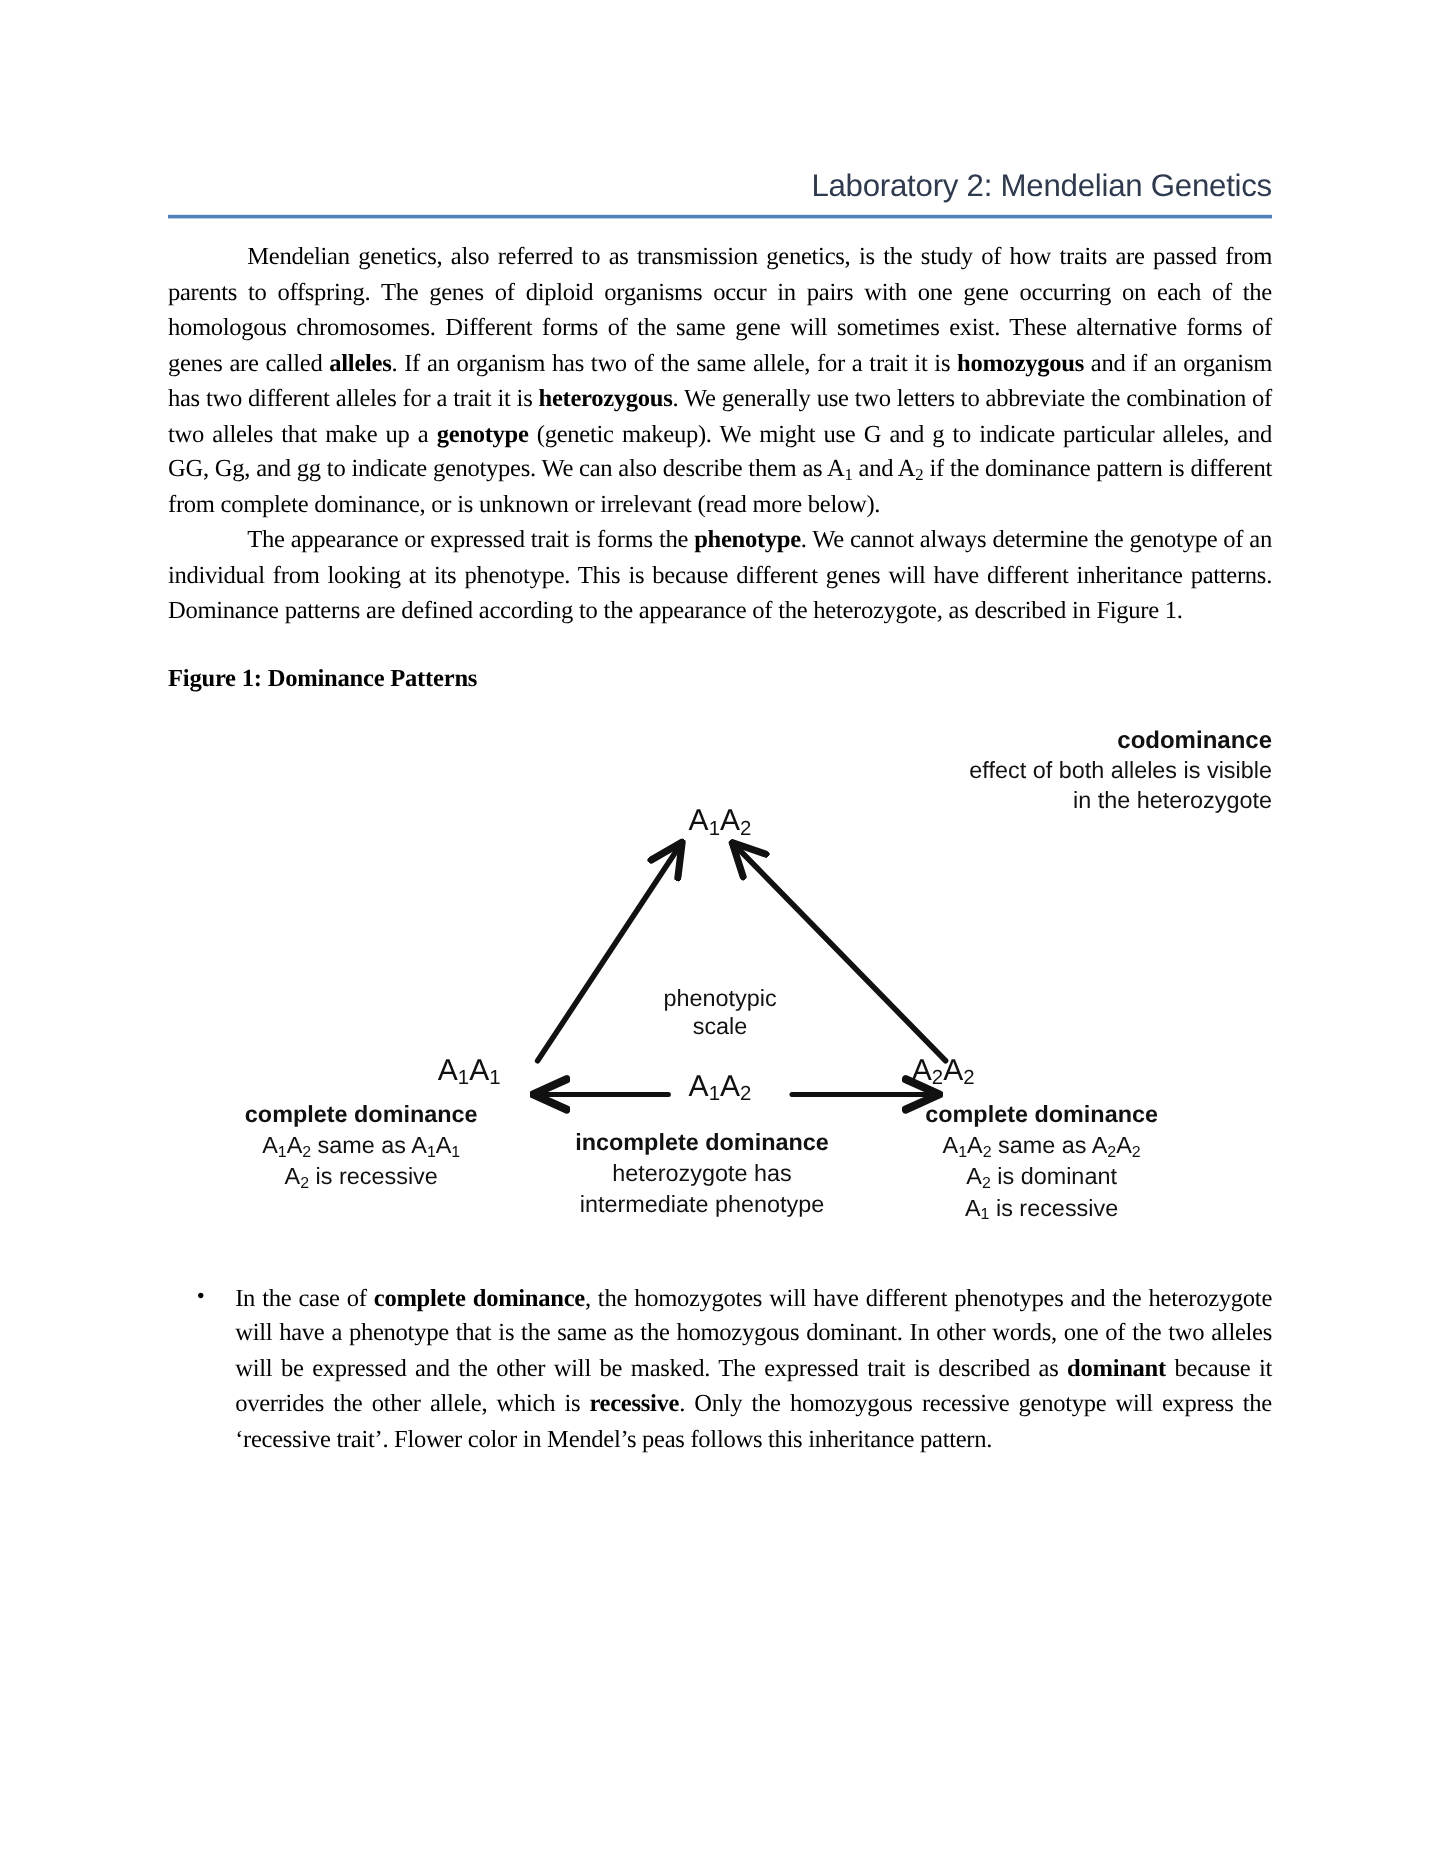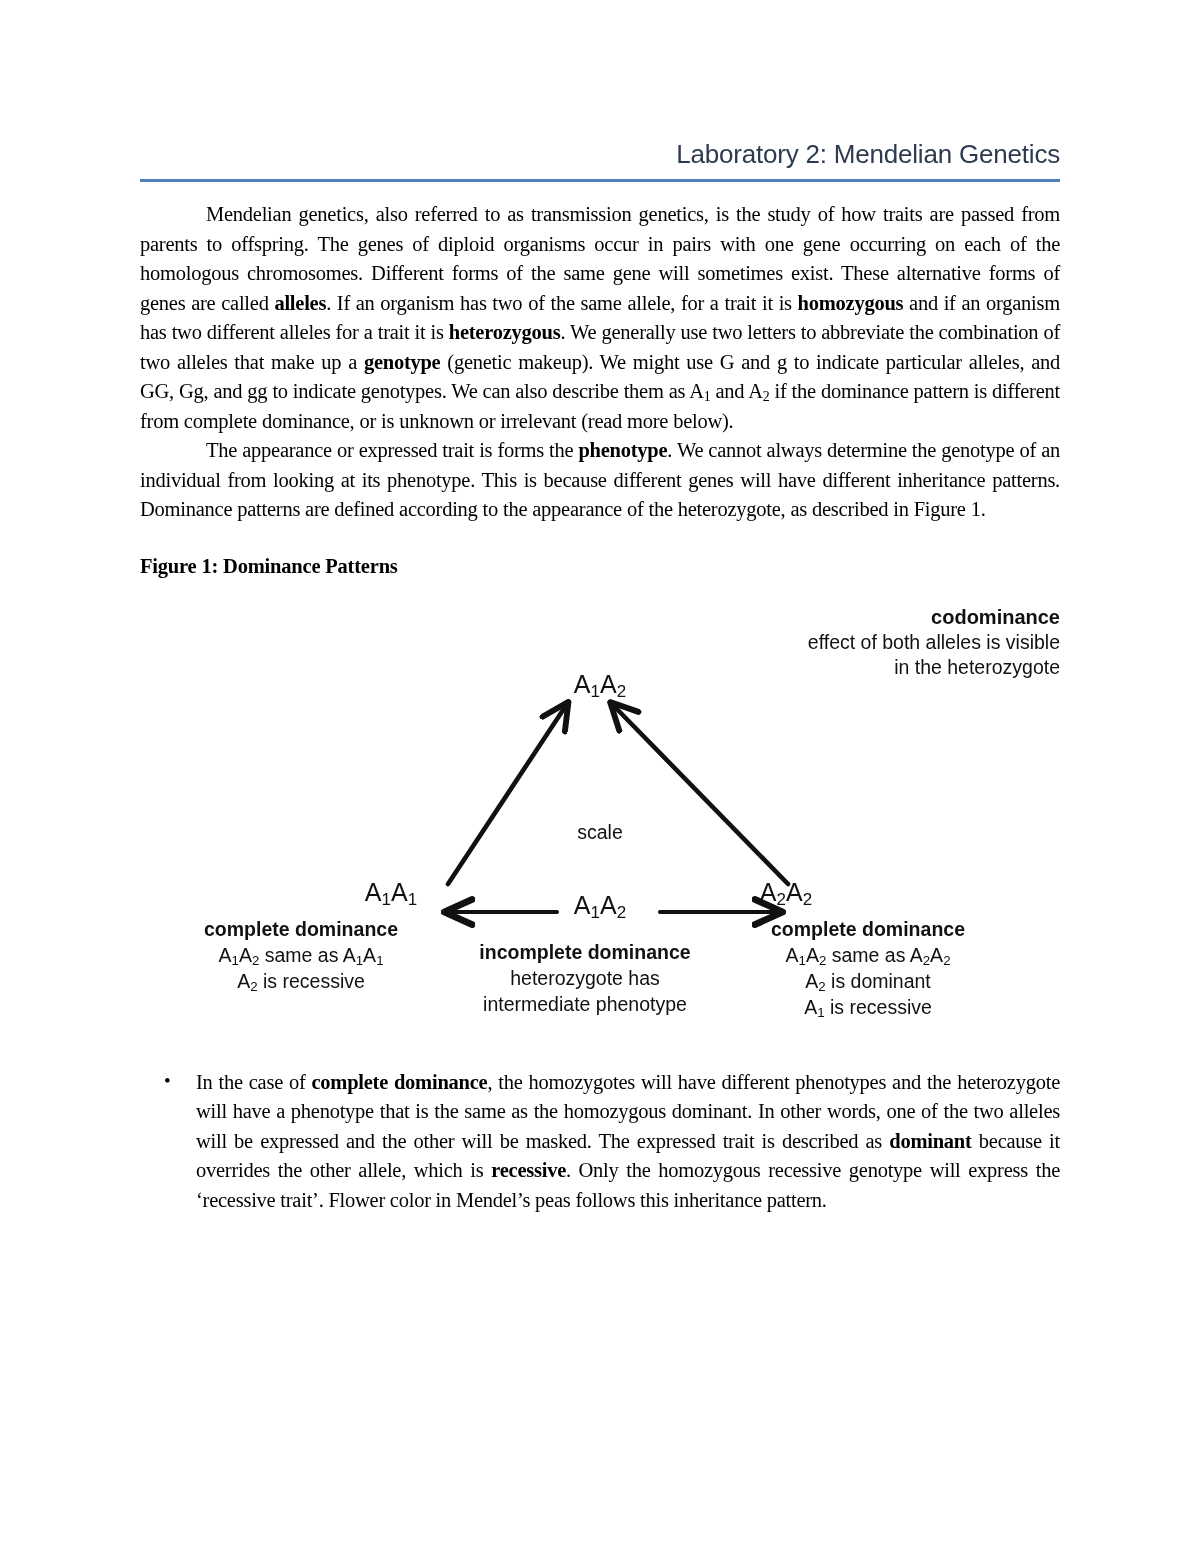--- a/index.html
+++ b/index.html
@@ -234,20 +234,21 @@
         <div class="fig-bold">codominance</div>
         <div>effect of both alleles is visible</div>
         <div>in the heterozygote</div>
       </div>
 
       <div class="fig-text fig-apex">
         <span>A</span><sub>1</sub><span>A</span><sub>2</sub>
       </div>
 
       <div class="fig-text fig-scale">
+        <div>phenotypic</div>
         <div>scale</div>
       </div>
 
       <div class="fig-text fig-left-genotype">A<sub>1</sub>A<sub>1</sub></div>
       <div class="fig-text fig-mid-genotype">A<sub>1</sub>A<sub>2</sub></div>
       <div class="fig-text fig-right-genotype">A<sub>2</sub>A<sub>2</sub></div>
 
       <div class="fig-col fig-col-left">
         <div class="fig-bold">complete dominance</div>
         <div>A<sub>1</sub>A<sub>2</sub> same as A<sub>1</sub>A<sub>1</sub></div>

